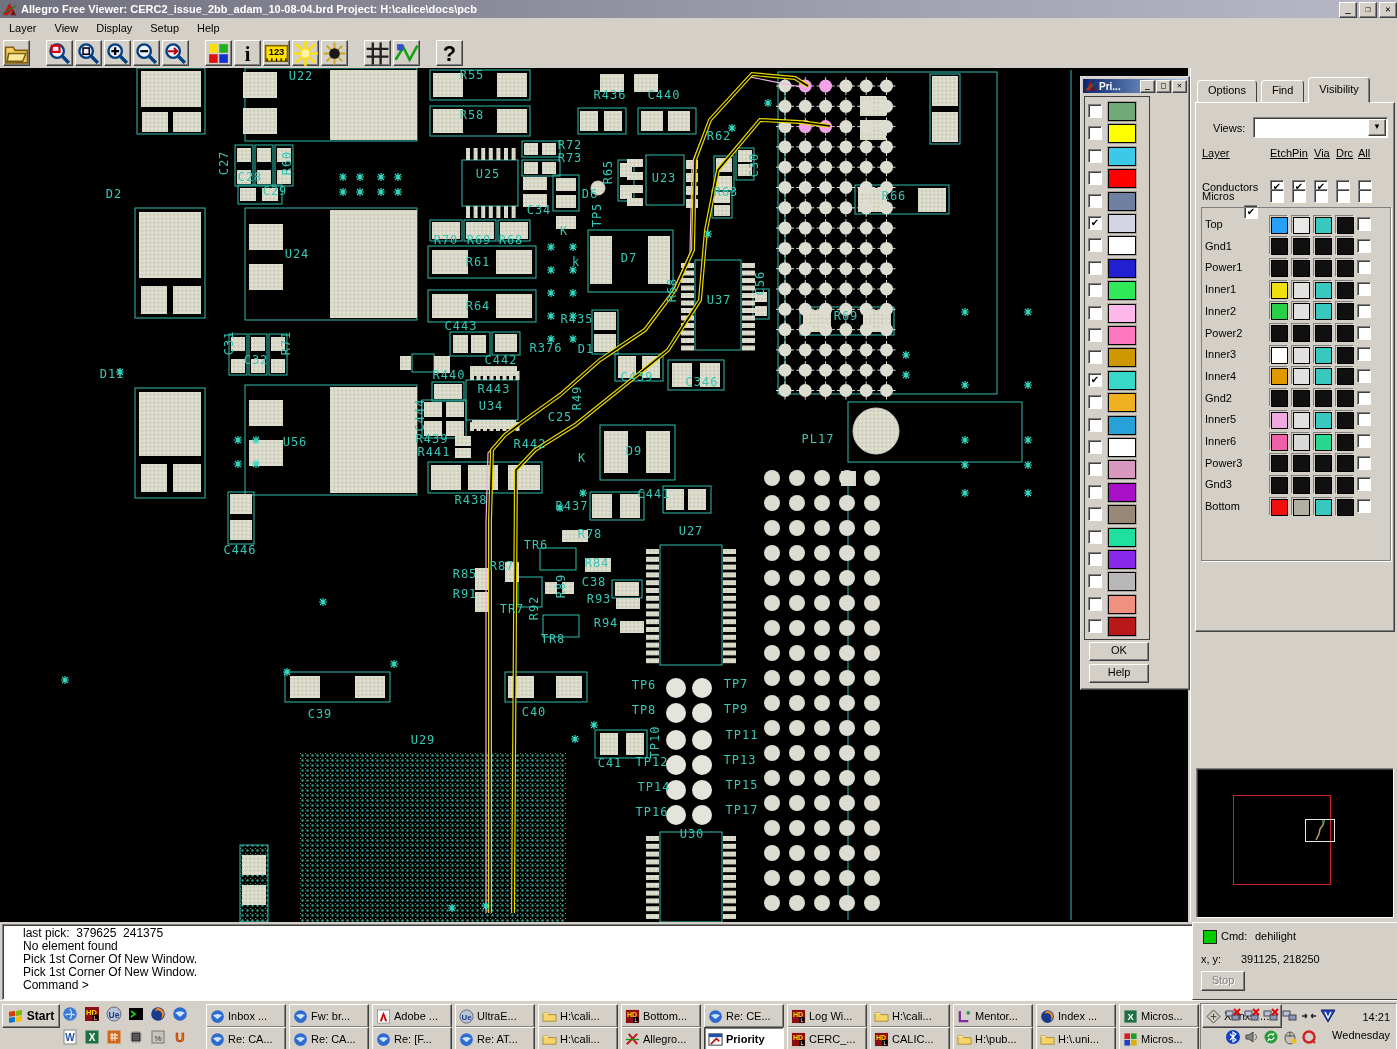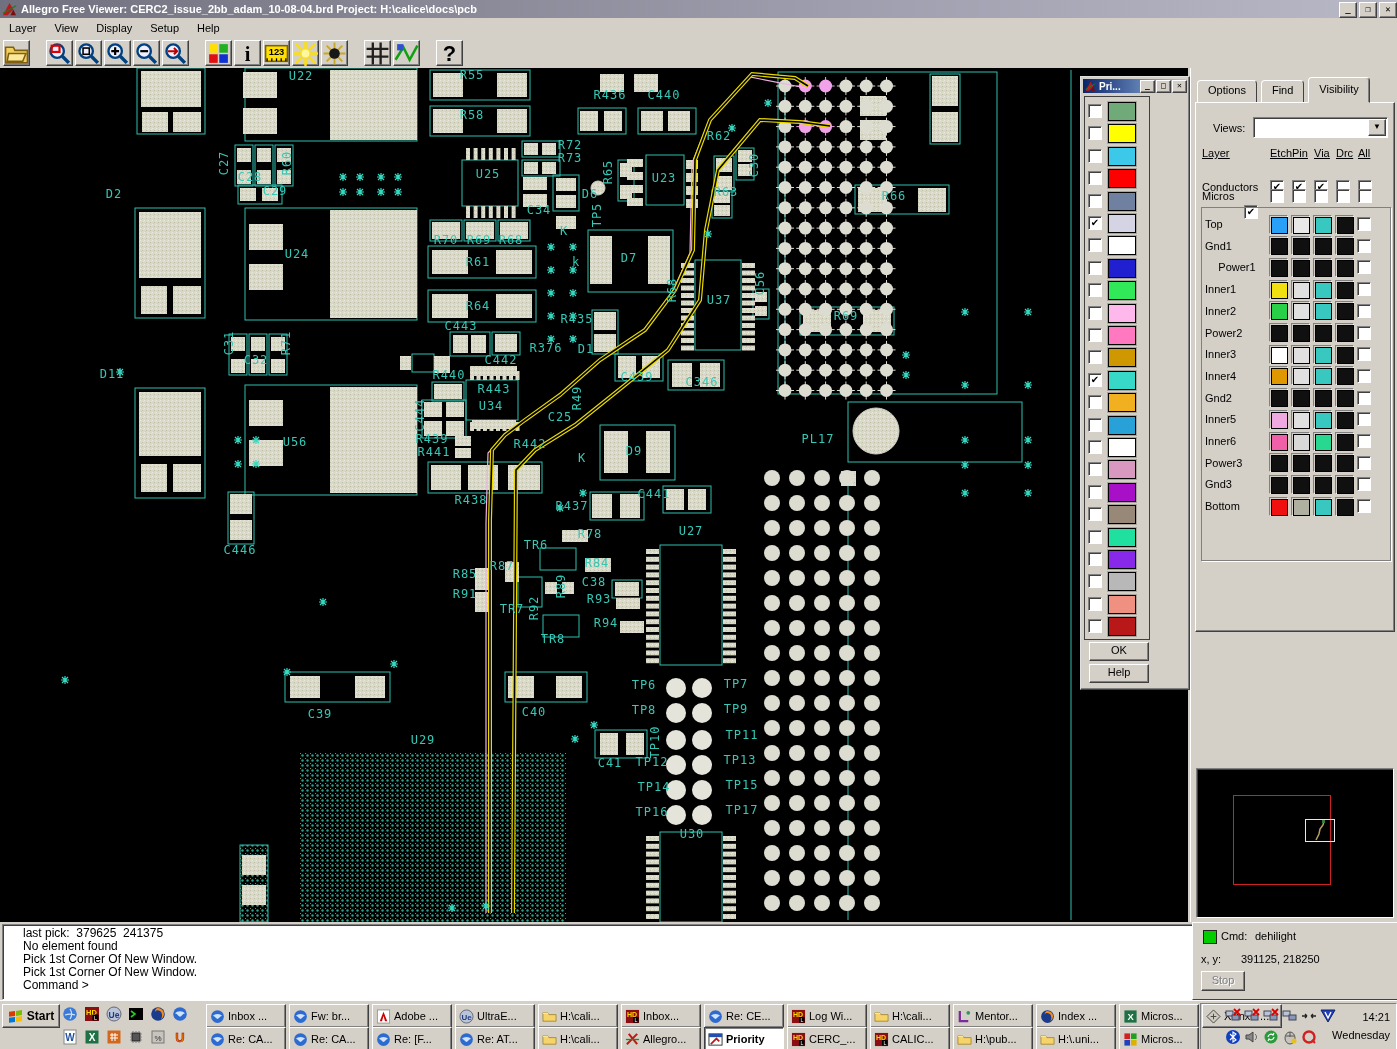--- a/index.html
+++ b/index.html
@@ -1513,21 +1513,21 @@
               <div style="background: rgb(16, 16, 16);"></div>
             </span>
             <span class="ccell">
               <div style="background: rgb(16, 16, 16);"></div>
             </span>
             <span class="ccell">
               <div style="background: rgb(16, 16, 16);"></div>
             </span>
             <span class="cb" style="position: relative;"></span>
           </div>
-          <div class="lrow" style="top: 49.4px; text-align: center;">
+          <div class="lrow" style="top: 49.4px;">
             <span>Power1</span>
             <span class="ccell">
               <div style="background: rgb(16, 16, 16);"></div>
             </span>
             <span class="ccell">
               <div style="background: rgb(16, 16, 16);"></div>
             </span>
             <span class="ccell">
               <div style="background: rgb(16, 16, 16);"></div>
             </span>
@@ -1855,21 +1855,21 @@
       </div>
       <div class="tkbtn btn3d">
         <span class="icn">
           <svg viewBox="0 0 16 16">
             <rect x="1" y="1" width="14" height="14" fill="#8c0e12"></rect>
             <text x="2" y="9" font-size="7.5" fill="#ffd800" font-weight="bold">HD</text>
             <rect x="8.5" y="8.5" width="6" height="6" fill="#000"></rect>
             <text x="10" y="13.8" font-size="5.5" fill="#fff">L</text>
           </svg>
         </span>
-        <span>Inbox...</span>
+        <span>Bottom...</span>
       </div>
       <div class="tkbtn btn3d">
         <span class="icn">
           <svg viewBox="0 0 16 16">
             <circle cx="8" cy="8" r="6.8" fill="#2e6bd0"></circle>
             <path d="M3 7.5c2.2-3 7.8-3 10 0-2 -.8-3.6 3.2-5 3.2S5 6.8 3 7.5z" fill="#cfe4ff"></path>
           </svg>
         </span>
         <span>Re: CE...</span>
       </div>

